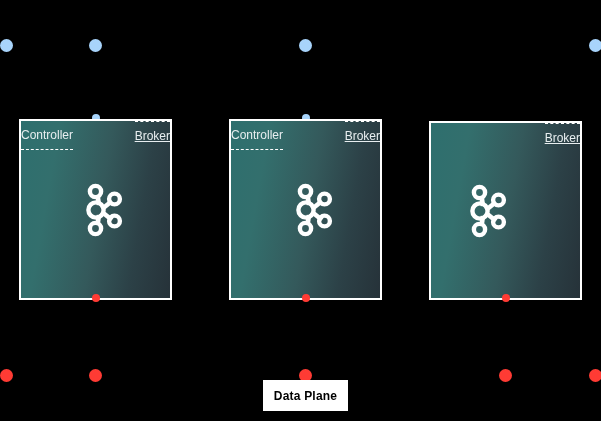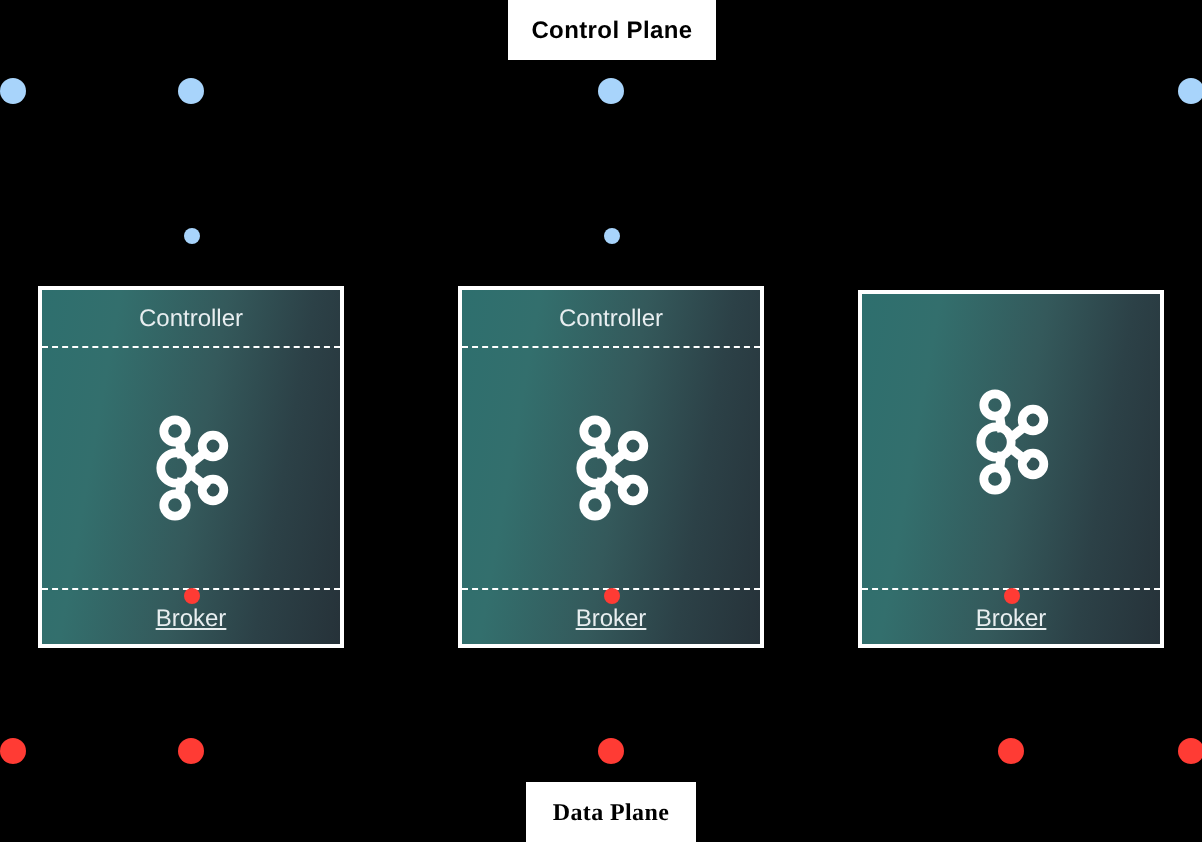--- a/index.html
+++ b/index.html
@@ -37,46 +37,44 @@
     box-sizing: border-box;
   }
   #control-plane-label {
     left: 254px;
     top: -1px;
     width: 104px;
     height: 31px;
   }
   #data-plane-label {
     left: 263px;
-    top: 391px;
+    top: 380px;
     width: 85px;
     height: 31px;
-    font-family: Liberation Serif, serif;
   }
 
   
   .dot {
     position: absolute;
     border-radius: 50%;
   }
   .dot-blue  { background: #a8d4fb; }
   .dot-red   { background: #ff3b34; }
 
   .dot-lg { width: 13px; height: 13px; }
   .dot-sm { width: 8px;  height: 8px;  }
 
   
   .node-card {
     position: absolute;
     box-sizing: border-box;
     border: 2px solid #ffffff;
     background: linear-gradient(100deg, #2e6f6e 0%, #336f6d 22%, #34595b 52%, #2c4147 76%, #263239 100%);
     display: flex;
-    flex-direction: column;
-    margin-top: 24px;
+    flex-direction: row;
   }
 
   .section-label {
     color: #e8eef0;
     font-size: 12px;
     text-align: center;
     line-height: 1;
     flex: 0 0 auto;
     display: flex;
     align-items: center;
@@ -102,21 +100,20 @@
     width: 42px;
     height: 54px;
     display: block;
   }
 </style>
 </head>
 <body>
 
 <div id="stage">
 
-  <div id="control-plane-label" class="plane-label">Control Plane</div>
 
   <div class="dot dot-blue dot-lg" style="left:0px;top:39px;"></div>
   <div class="dot dot-blue dot-lg" style="left:89px;top:39px;"></div>
   <div class="dot dot-blue dot-lg" style="left:299px;top:39px;"></div>
   <div class="dot dot-blue dot-lg" style="left:589px;top:39px;"></div>
 
   <div class="dot dot-blue dot-sm" style="left:92px;top:114px;"></div>
 
   <div class="node-card" style="left:19px;top:119px;width:153px;height:181px;">
     <div class="section-label controller-band">Controller</div>

